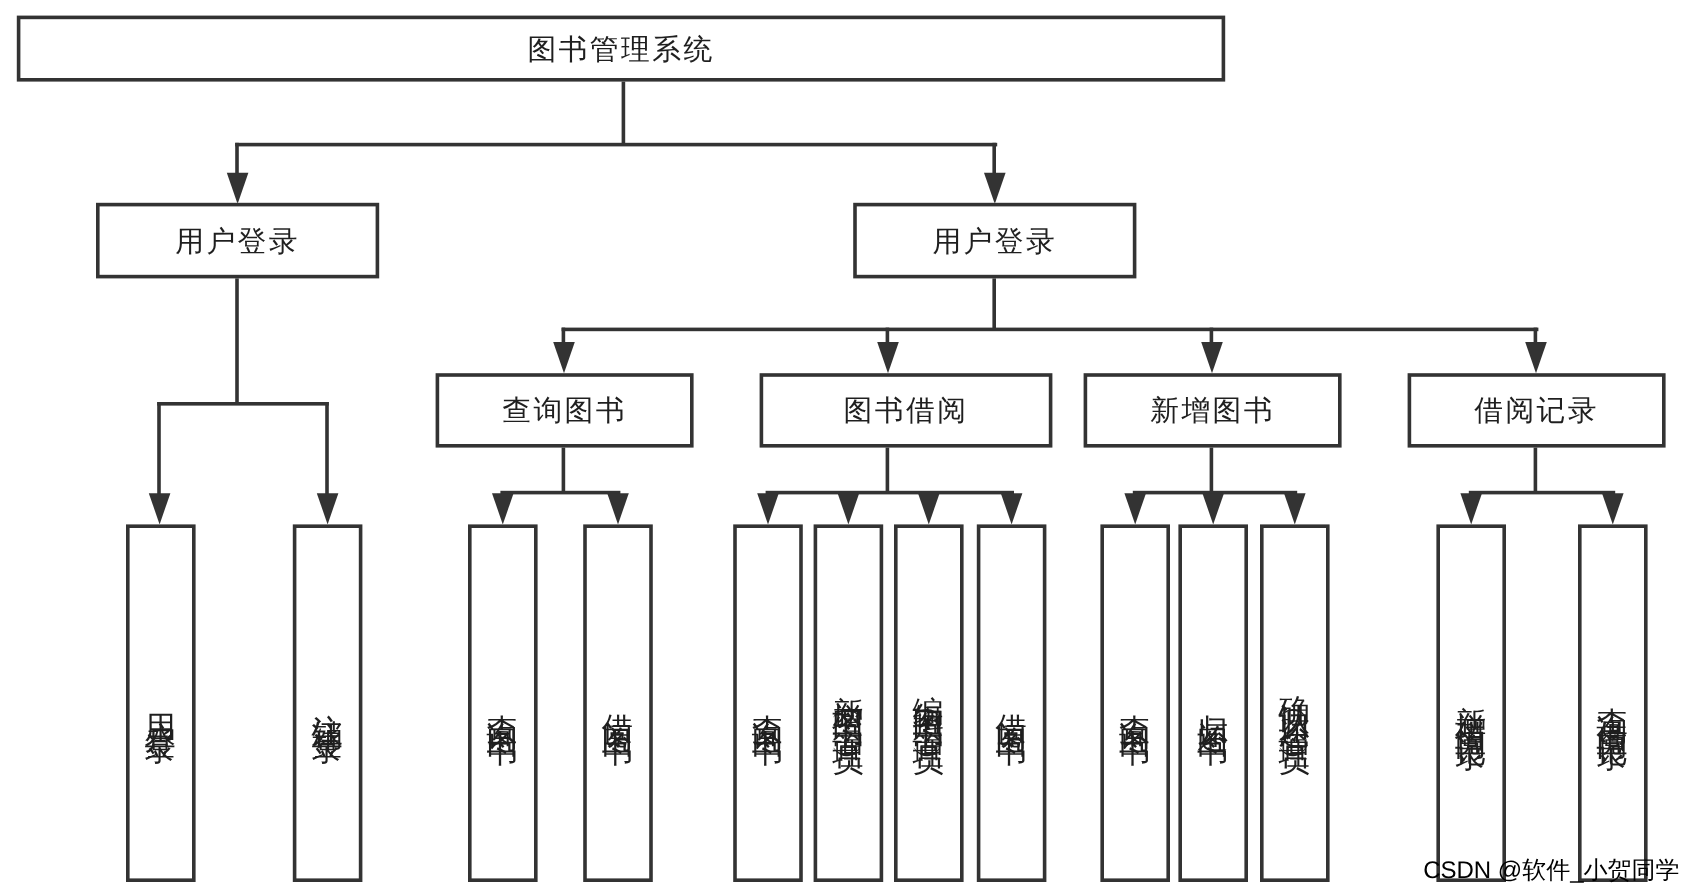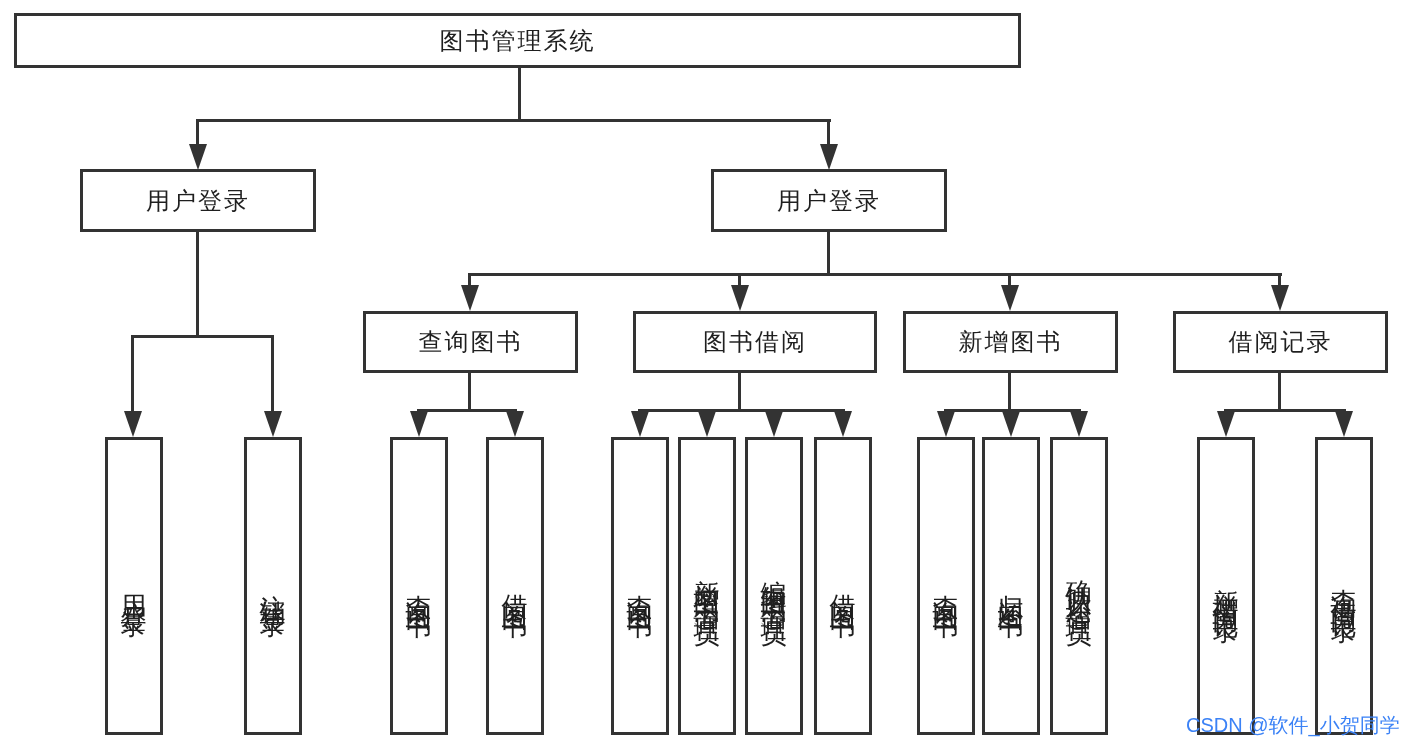--- a/index.html
+++ b/index.html
@@ -55,21 +55,21 @@
     height: 0;
     border-left: 9px solid transparent;
     border-right: 9px solid transparent;
     border-top: 26px solid #333333;
   }
   .watermark {
     position: absolute;
     left: 1186px;
     top: 712px;
     font-size: 20px;
-    color: #3b82f6;
+    color: #000000;
     white-space: nowrap;
     z-index: 5;
   }
 </style>
 </head>
 <body>
 
 <div class="canvas">
 
   <div class="node h-node" style="left:14px; top:13px; width:1007px; height:55px;">

